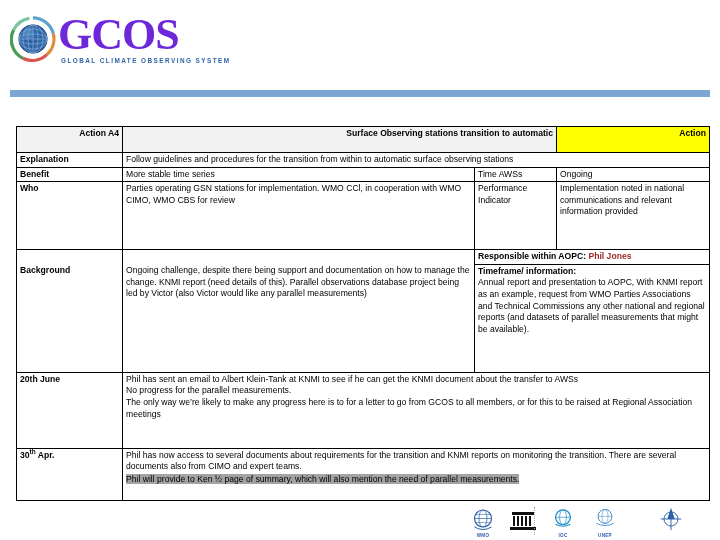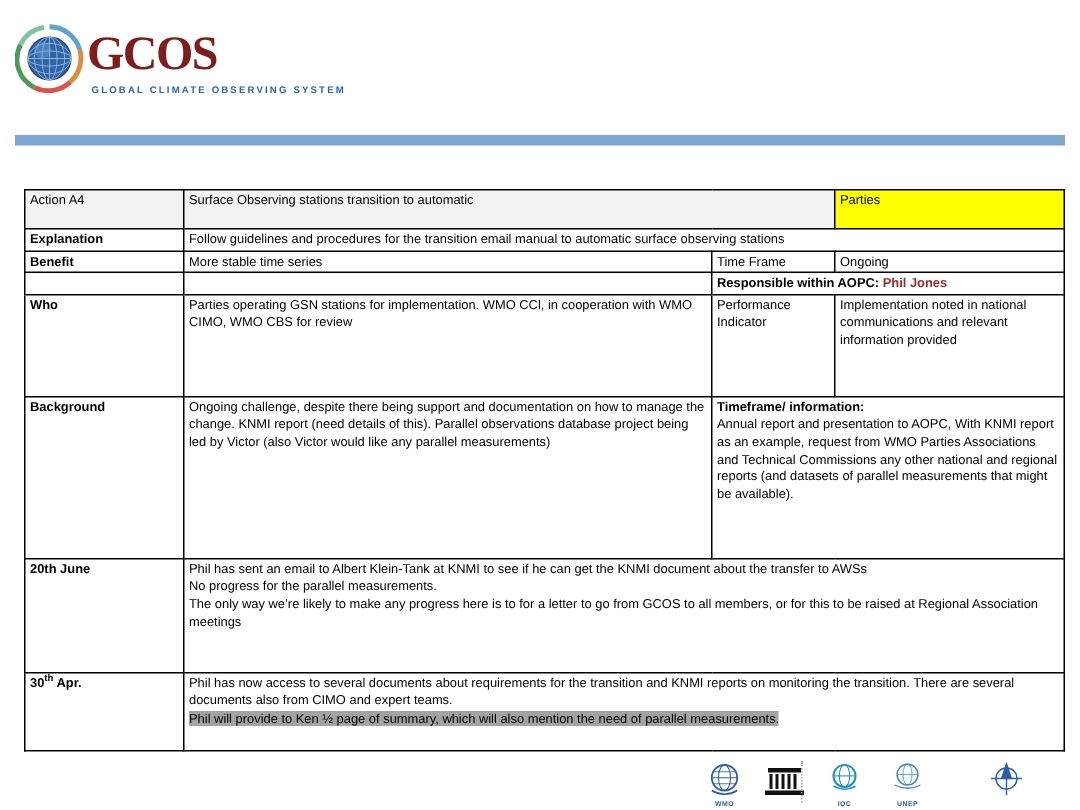--- a/index.html
+++ b/index.html
@@ -26,23 +26,23 @@
     width: 190px; height: 66px;
   }
   .logo-globe {
     position: absolute; left: 2px; top: 8px;
     width: 46px; height: 46px;
   }
   .logo-wordmark {
     position: absolute; left: 50px; top: 6px;
     font-family: "Liberation Serif", serif;
     font-weight: bold;
-    font-size: 32px;
+    font-size: 44px;
     letter-spacing: -1px;
-    color: #7f1d1d;
+    color: #6d28d9;
     line-height: 42px;
   }
   .logo-tagline {
     position: absolute; left: 53px; top: 49px;
     font-family: "Liberation Sans", sans-serif;
     font-weight: bold;
     font-size: 6.4px;
     letter-spacing: 1.45px;
     color: #2E64A8;
     white-space: nowrap;
@@ -69,26 +69,27 @@
     line-height: 11.6px;
     color: #000000;
   }
   td.label {
     vertical-align: middle;
     font-size: 8.6px;
     font-weight: bold;
   }
   tr.hdr td {
     background: #F2F2F2;
-    font-weight: normal;
+    font-weight: bold;
     font-size: 12.4px;
     line-height: 20px;
     height: 26px;
     vertical-align: middle;
     padding: 0 4px;
+    text-align: right;
   }
   td.status-hdr {
     background: #FFFF00 !important;
     font-weight: bold;
   }
   .mid { vertical-align: middle; }
   .bold { font-weight: bold; }
   .red { color: #9C2B2B; }
   .hl { background: #a3a3a3; }
   sup { font-size: 6.4px; vertical-align: super; line-height: 0; }
@@ -158,46 +159,46 @@
       <col style="width:106px">
       <col style="width:352px">
       <col style="width:82px">
       <col style="width:153px">
     </colgroup>
     <tbody>
 
       <tr class="hdr">
         <td>Action A4</td>
         <td colspan="2">Surface Observing stations transition to automatic</td>
-        <td class="status-hdr">Parties</td>
+        <td class="status-hdr">Action</td>
       </tr>
 
       <tr>
         <td class="label">Explanation</td>
-        <td colspan="3" class="mid">Follow guidelines and procedures for the transition email manual to automatic surface observing stations</td>
+        <td colspan="3" class="mid">Follow guidelines and procedures for the transition from within to automatic surface observing stations</td>
       </tr>
 
       <tr>
         <td class="label">Benefit</td>
         <td class="mid">More stable time series</td>
-        <td class="mid">Time Frame</td>
+        <td class="mid">Time AWSs</td>
         <td class="mid">Ongoing</td>
-      </tr>
-
-      <tr>
-        <td style="border-top:none;border-bottom:none"></td>
-        <td style="border-top:none;border-bottom:none"></td>
-        <td colspan="2" class="bold"><span>Responsible within AOPC: </span><span class="red">Phil Jones</span></td>
       </tr>
 
       <tr style="height:68px">
         <td class="label">Who</td>
         <td class="mid">Parties operating GSN stations for implementation. WMO CCl, in cooperation with WMO CIMO, WMO CBS for review</td>
         <td class="mid">Performance Indicator</td>
         <td>Implementation noted in national communications and relevant information provided</td>
+      </tr>
+
+      <tr>
+        <td style="border-top:none;border-bottom:none"></td>
+        <td style="border-top:none;border-bottom:none"></td>
+        <td colspan="2" class="bold"><span>Responsible within AOPC: </span><span class="red">Phil Jones</span></td>
       </tr>
 
       <tr style="height:108px">
         <td class="label" style="border-top:none">Background</td>
         <td class="mid" style="border-top:none">Ongoing challenge, despite there being support and documentation on how to manage the change. KNMI report (need details of this). Parallel observations database project being led by Victor (also Victor would like any parallel measurements)</td>
         <td colspan="2">
           <div class="bold">Timeframe/ information:</div>
           <div>Annual report and presentation to AOPC, With KNMI report as an example, request from WMO Parties Associations and Technical Commissions any other national and regional reports (and datasets of parallel measurements that might be available).</div>
         </td>
       </tr>

